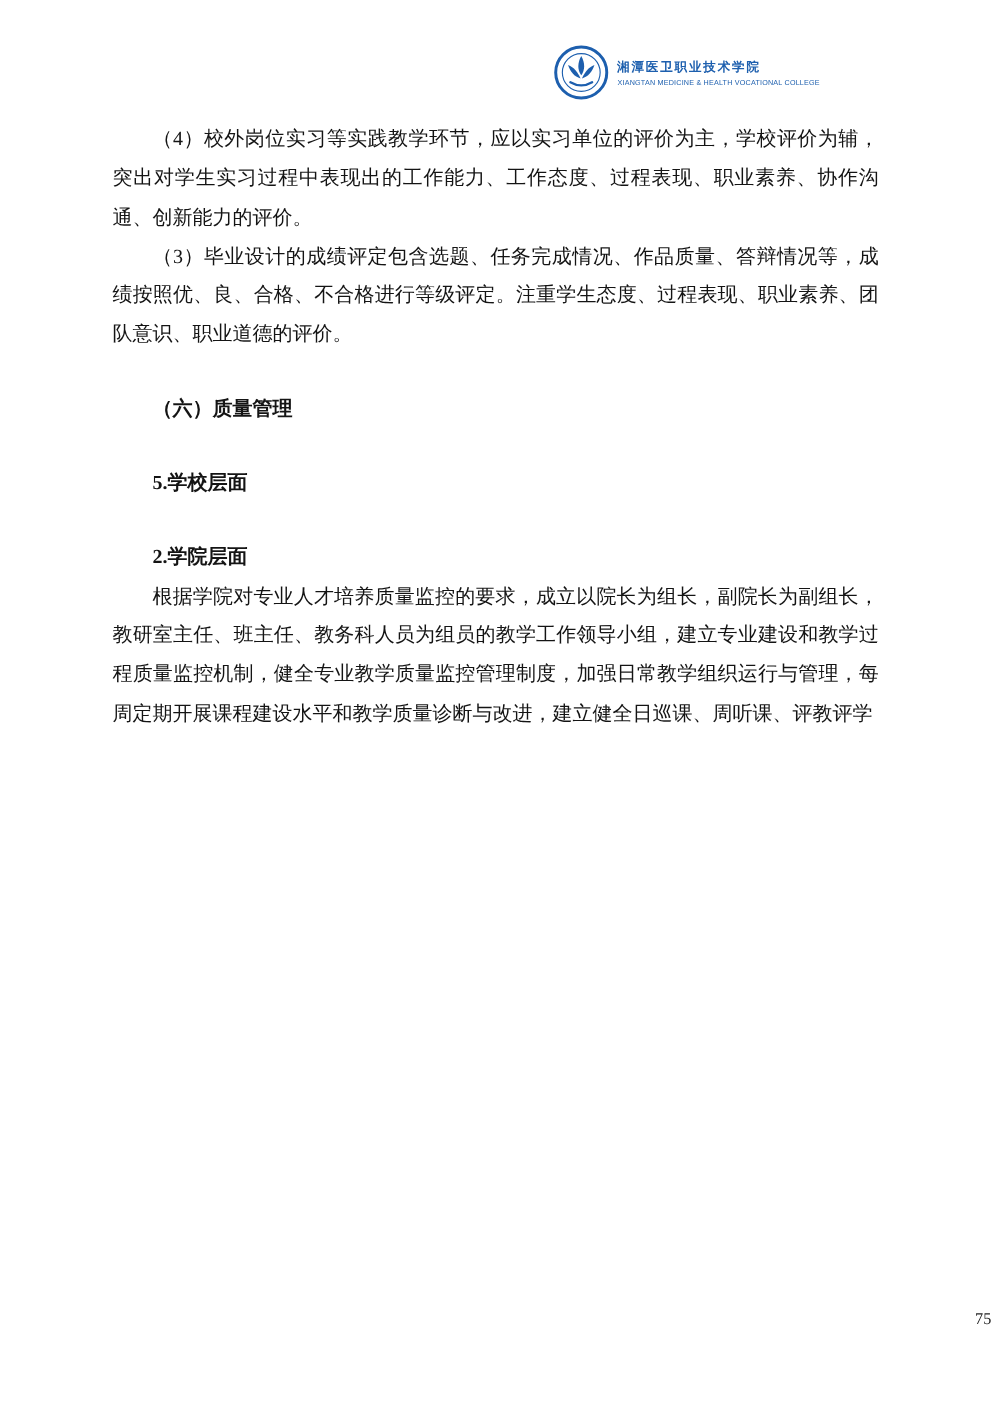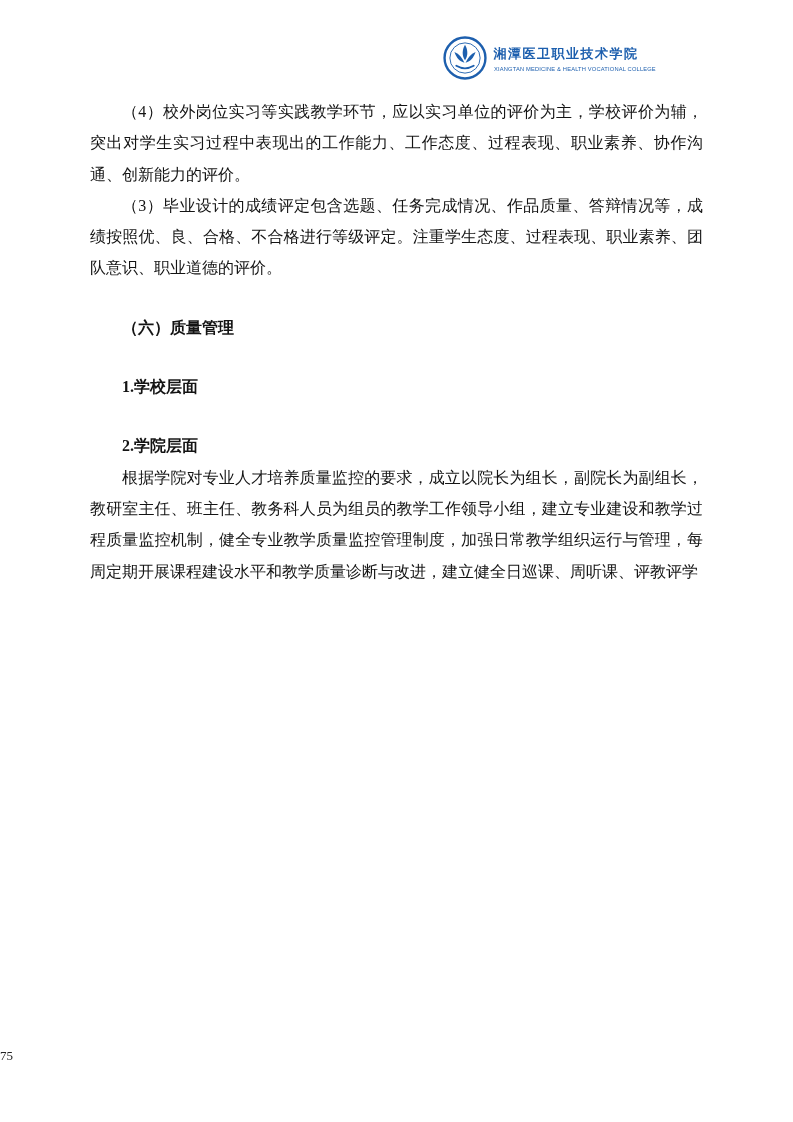--- a/index.html
+++ b/index.html
@@ -19,21 +19,21 @@
     position: absolute;
     top: 36px;
     right: 102px;
   }
   .logo { display: flex; align-items: center; gap: 7px; }
   .logo-emblem { display: inline-flex; width: 44px; height: 44px; }
   .logo-text { display: flex; flex-direction: column; justify-content: center; }
   .logo-name {
     color: #1d5fae;
     font-weight: bold;
-    font-size: 13px;
+    font-size: 10px;
     letter-spacing: 1.5px;
     white-space: nowrap;
     font-family: Liberation Serif, serif;
   }
   .logo-sub {
     color: #1d5fae;
     font-size: 7px;
     letter-spacing: 0.2px;
     margin-top: 2px;
     white-space: nowrap;
@@ -56,21 +56,21 @@
     word-break: break-all;
   }
   .para.indent { text-indent: 2em; }
   .para.heading { font-weight: bold; margin-top: 28px; }
   
   .page-footer {
     position: absolute;
     bottom: 58px;
     left: 0;
     right: 0;
-    text-align: left;
+    text-align: right;
   }
   .page-number { font-size: 13px; color: #222; }
 </style>
 </head>
 <body>
 
 <div class="page">
 
   <header class="page-header">
     <div class="logo">
@@ -88,21 +88,21 @@
         <span class="logo-name">湘潭医卫职业技术学院</span>
         <span class="logo-sub">XIANGTAN MEDICINE &amp; HEALTH VOCATIONAL COLLEGE</span>
       </span>
     </div>
   </header>
 
   <main class="page-body">
     <p class="para indent">（4）校外岗位实习等实践教学环节，应以实习单位的评价为主，学校评价为辅，突出对学生实习过程中表现出的工作能力、工作态度、过程表现、职业素养、协作沟通、创新能力的评价。</p>
     <p class="para indent">（3）毕业设计的成绩评定包含选题、任务完成情况、作品质量、答辩情况等，成绩按照优、良、合格、不合格进行等级评定。注重学生态度、过程表现、职业素养、团队意识、职业道德的评价。</p>
     <p class="para indent heading">（六）质量管理</p>
-    <p class="para indent heading">1.学校层面</p>
+    <p class="para indent heading">5.学校层面</p>
     <p class="para indent heading">2.学院层面</p>
     <p class="para indent">根据学院对专业人才培养质量监控的要求，成立以院长为组长，副院长为副组长，教研室主任、班主任、教务科人员为组员的教学工作领导小组，建立专业建设和教学过程质量监控机制，健全专业教学质量监控管理制度，加强日常教学组织运行与管理，每周定期开展课程建设水平和教学质量诊断与改进，建立健全日巡课、周听课、评教评学</p>
   </main>
 
   <footer class="page-footer">
     <span class="page-number">75</span>
   </footer>
 
 </div>
 

